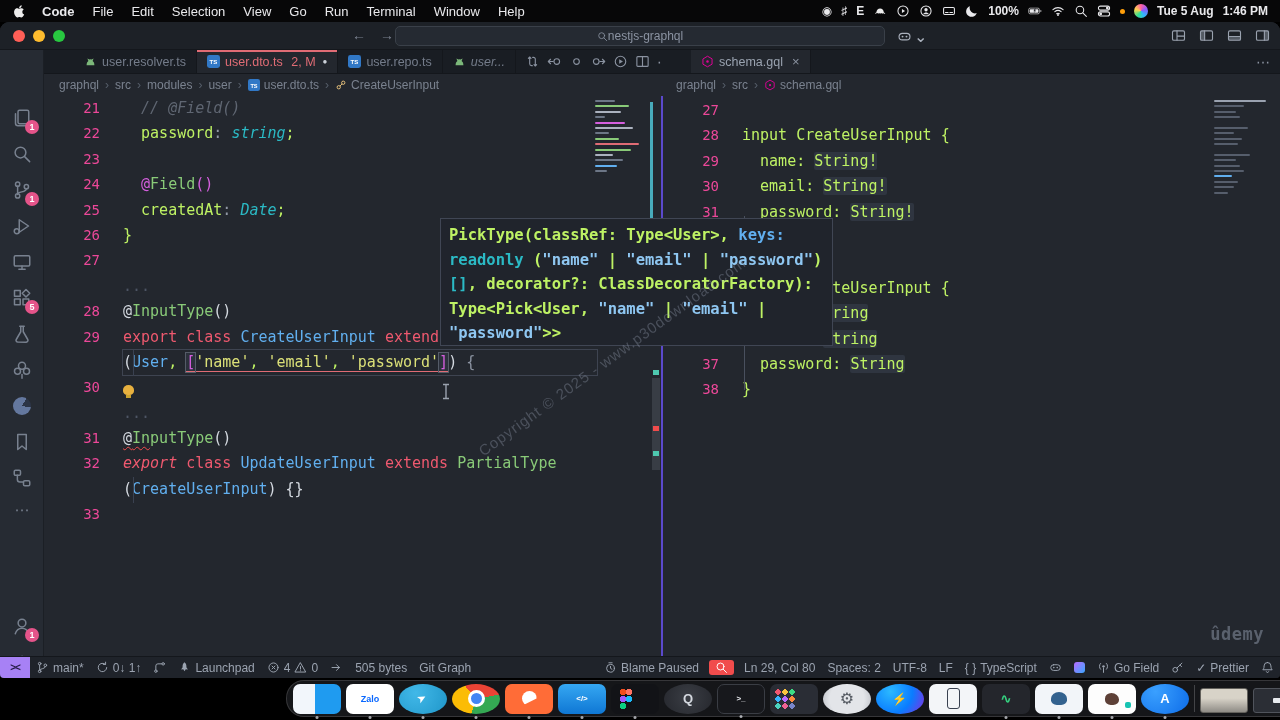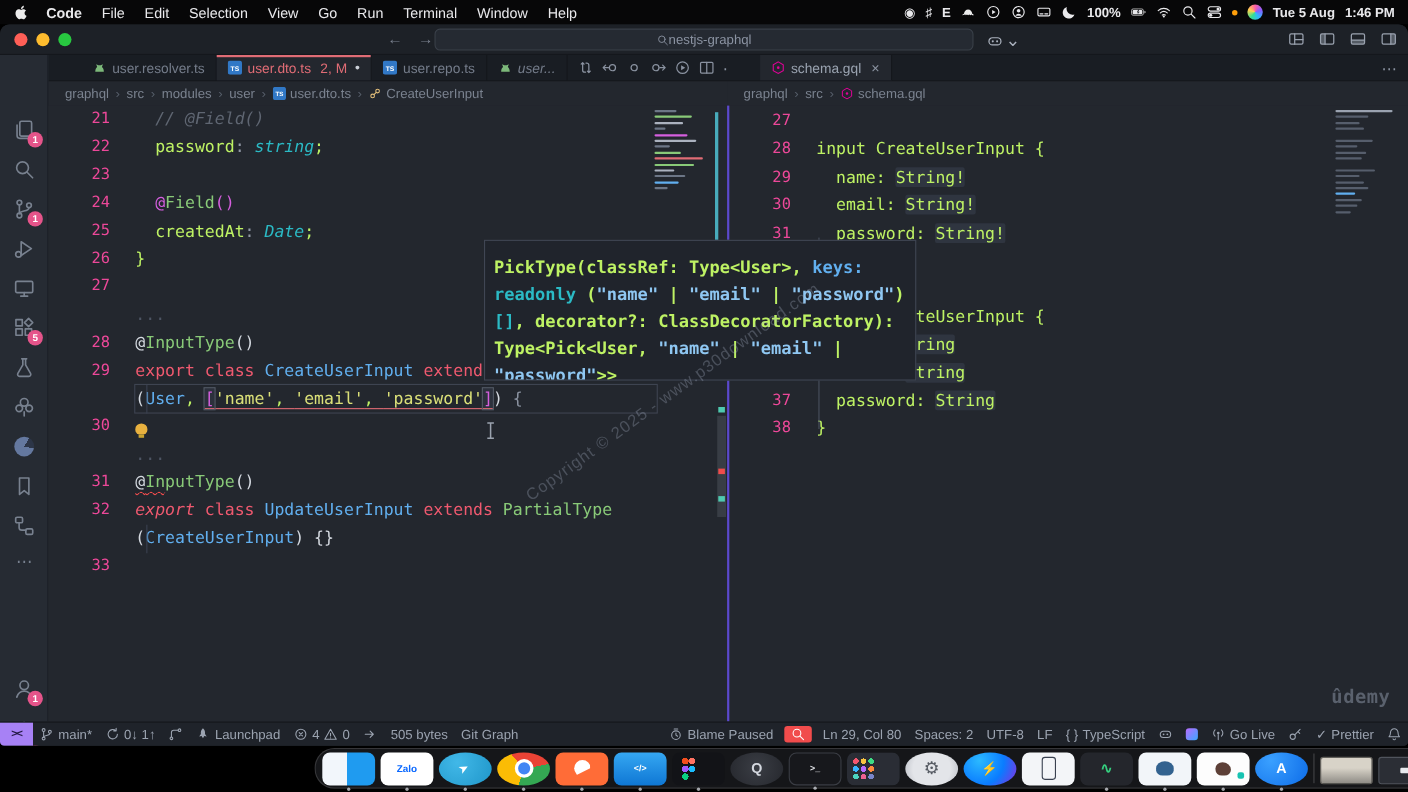--- a/index.html
+++ b/index.html
@@ -103,21 +103,21 @@
   .sb-slider{position:absolute;right:1px;width:8px;background:rgba(110,118,130,.28)}
   .sb-mark{position:absolute;right:2px;width:6px;height:5px}
   .guide{position:absolute;width:1px;background:#3a4150}
   .guide2{position:absolute;width:1px;background:#49505e}
   .ibeam{position:absolute;color:#9aa2ae}
   .ibeam svg{width:14px;height:17px}
   .udemy{position:absolute;right:16px;top:528px;color:#5a616d;font-size:17px;font-weight:700;letter-spacing:.5px}
 
   
   .tooltip{position:absolute;left:440px;top:196px;width:393px;height:128px;background:#20242c;
-    border:1px solid #404654;z-index:40;padding:12px 8px;overflow:hidden;
+    border:1px solid #404654;z-index:40;padding:4px 8px;overflow:hidden;
     font-family:"DejaVu Sans Mono",monospace;font-size:15.5px;font-weight:600}
   .tooltip .trow{height:24.6px;line-height:24.6px;white-space:pre;color:#c8cdd6}
 
   
   .wm{position:absolute;left:350px;top:326px;width:524px;text-align:center;transform:rotate(-36deg);
     font-size:15px;color:rgba(168,178,198,.30);letter-spacing:1px;z-index:60;pointer-events:none}
 
   
   .statusbar{position:absolute;bottom:0;left:0;right:0;height:22px;background:#1f232a;border-top:1px solid #14171c;
     display:flex;align-items:center;font-size:12px;color:#9ba3b0}
@@ -774,21 +774,21 @@
         <span class="sb-item">
           <span class="gem"></span>
         </span>
         <span class="sb-item">
           <span class="ico">
             <svg viewBox="0 0 16 16" fill="none" stroke="currentColor" stroke-width="1.2" stroke-linecap="round" stroke-linejoin="round">
               <circle cx="8" cy="6.6" r="1.5" fill="currentColor" stroke="none"></circle>
               <path d="M4.4 10.2a5 5 0 0 1 0-7.2 M11.6 3a5 5 0 0 1 0 7.2 M8 8.4V14"></path>
             </svg>
           </span>
-          <span>Go Live</span>
+          <span>Go Field</span>
         </span>
         <span class="sb-item">
           <span class="ico">
             <svg viewBox="0 0 16 16" fill="none" stroke="currentColor" stroke-width="1.2" stroke-linecap="round" stroke-linejoin="round">
               <circle cx="5.2" cy="10.8" r="2.9"></circle>
               <path d="M7.4 8.6l6-6 M11 5l2 2"></path>
             </svg>
           </span>
         </span>
         <span class="sb-item">

